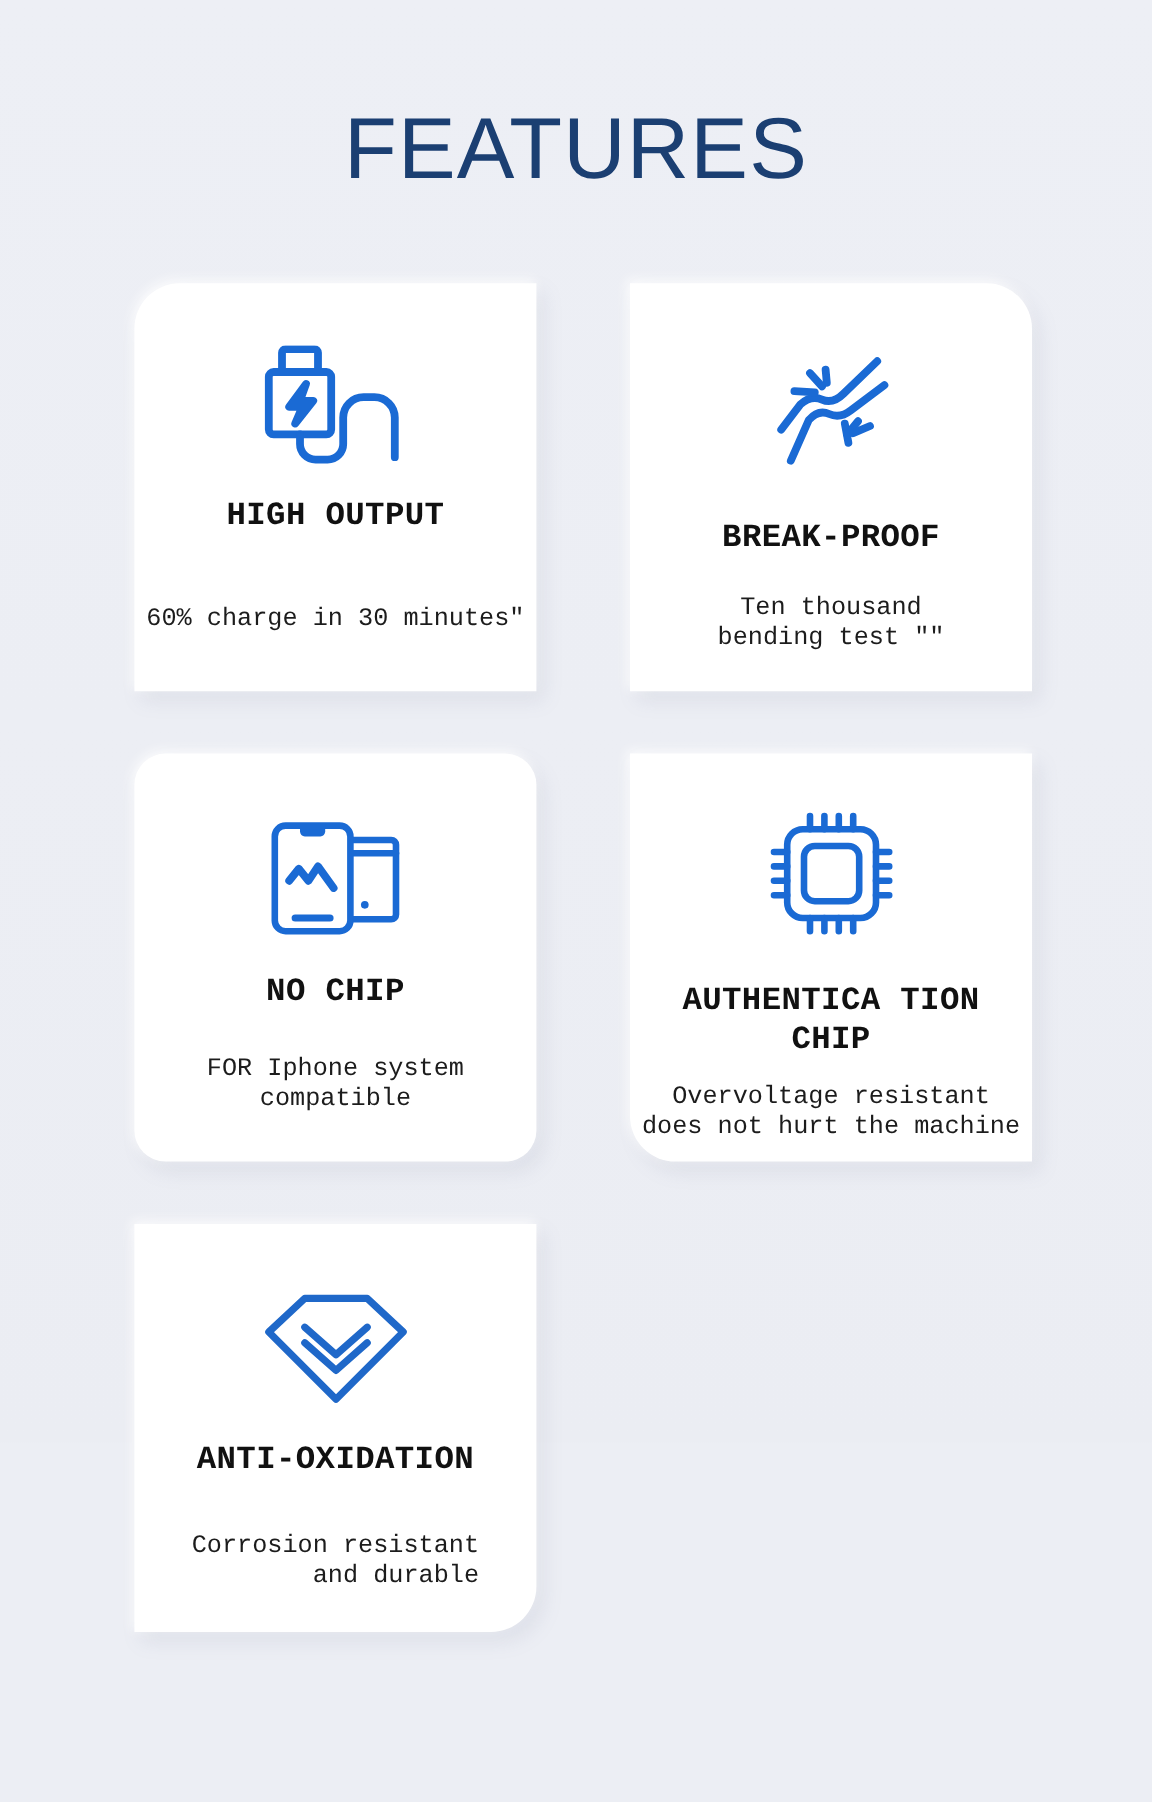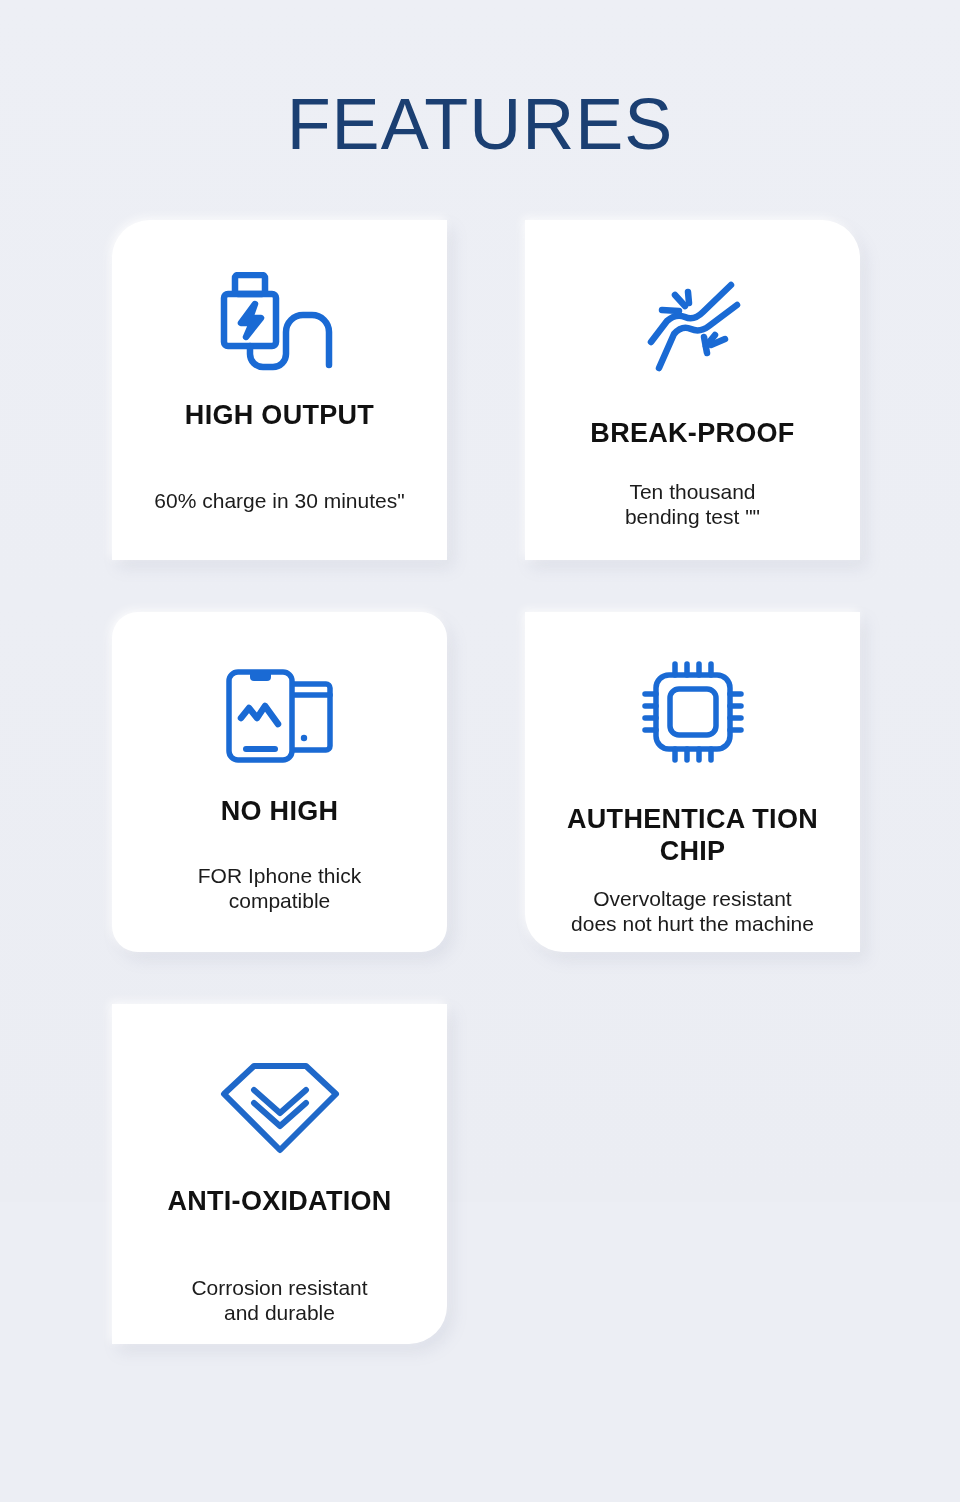--- a/index.html
+++ b/index.html
@@ -25,28 +25,29 @@
     font-weight: 400;
     letter-spacing: 1px;
     color: #1b3f72;
     padding-top: 88px;
     line-height: 1;
     font-family: "Liberation Sans", sans-serif;
   }
 
   .grid {
     position: absolute;
-    top: 220px;
+    top: 236px;
     left: 112px;
     width: 748px;
     display: grid;
     grid-template-columns: 335px 335px;
     grid-template-rows: 340px 340px 340px;
     column-gap: 78px;
     row-gap: 52px;
+    font-family: Liberation Mono, monospace;
   }
 
   .card {
     position: relative;
     background: #ffffff;
     display: flex;
     flex-direction: column;
     align-items: center;
     padding-top: 48px;
     box-shadow: 6px 8px 16px rgba(120,130,160,0.13),
@@ -97,21 +98,21 @@
   .card.c1 .card-desc  { margin-bottom: 46px; }
   .card.c2 .card-title { margin-top: 20px; }
   .card.c2 .card-desc  { margin-bottom: 30px; text-align: center; }
   .card.c3 .card-title { margin-top: 24px; }
   .card.c3 .card-desc  { margin-bottom: 38px; }
   .card.c4 .card-title { margin-top: 24px; }
   .card.c4 .card-desc  { margin-bottom: 52px; }
   .card.c5 .card-title { margin-top: 22px; }
   .card.c5 .card-desc  { margin-bottom: 26px; }
   .card.c6 .card-title { margin-top: 22px; text-align: right; }
-  .card.c6 .card-desc  { margin-bottom: 18px; }
+  .card.c6 .card-desc  { margin-bottom: 33px; text-align: right; }
 </style>
 </head>
 <body>
 
 <div class="page">
 
   <h1 class="page-title">FEATURES</h1>
 
   <div class="grid">
 
@@ -157,22 +158,22 @@
           <rect x="63" y="16" width="43" height="66" rx="4"></rect>
           <path d="M63 27 H106"></path>
           <circle cx="80" cy="70" r="3.2" fill="#1a6ad4" stroke="none"></circle>
 
           <rect x="5" y="4" width="63" height="88" rx="9" fill="#ffffff"></rect>
           <path d="M26 4 h21 v5 a4 4 0 0 1 -4 4 h-13 a4 4 0 0 1 -4 -4 z" fill="#1a6ad4" stroke="none"></path>
           <path d="M17 50 l8 -10 l8 10 l8 -12 l13 18" stroke-width="6.5"></path>
           <path d="M22 81 H51" stroke-width="6"></path>
         </svg>
       </div>
-      <div class="card-title">NO HIGH</div>
-      <div class="card-desc">FOR Iphone thick
+      <div class="card-title">NO CHIP</div>
+      <div class="card-desc">FOR Iphone system
 compatible</div>
     </div>
 
 
     <div class="card c5 r-bl">
       <div class="icon-wrap">
         <svg width="116" height="104" viewBox="0 0 116 104" fill="none" stroke="#1a6ad4" stroke-width="5.5" stroke-linecap="round" stroke-linejoin="round">
           <rect x="21" y="15" width="74" height="74" rx="13"></rect>
           <rect x="35" y="29" width="46" height="46" rx="9"></rect>
 

